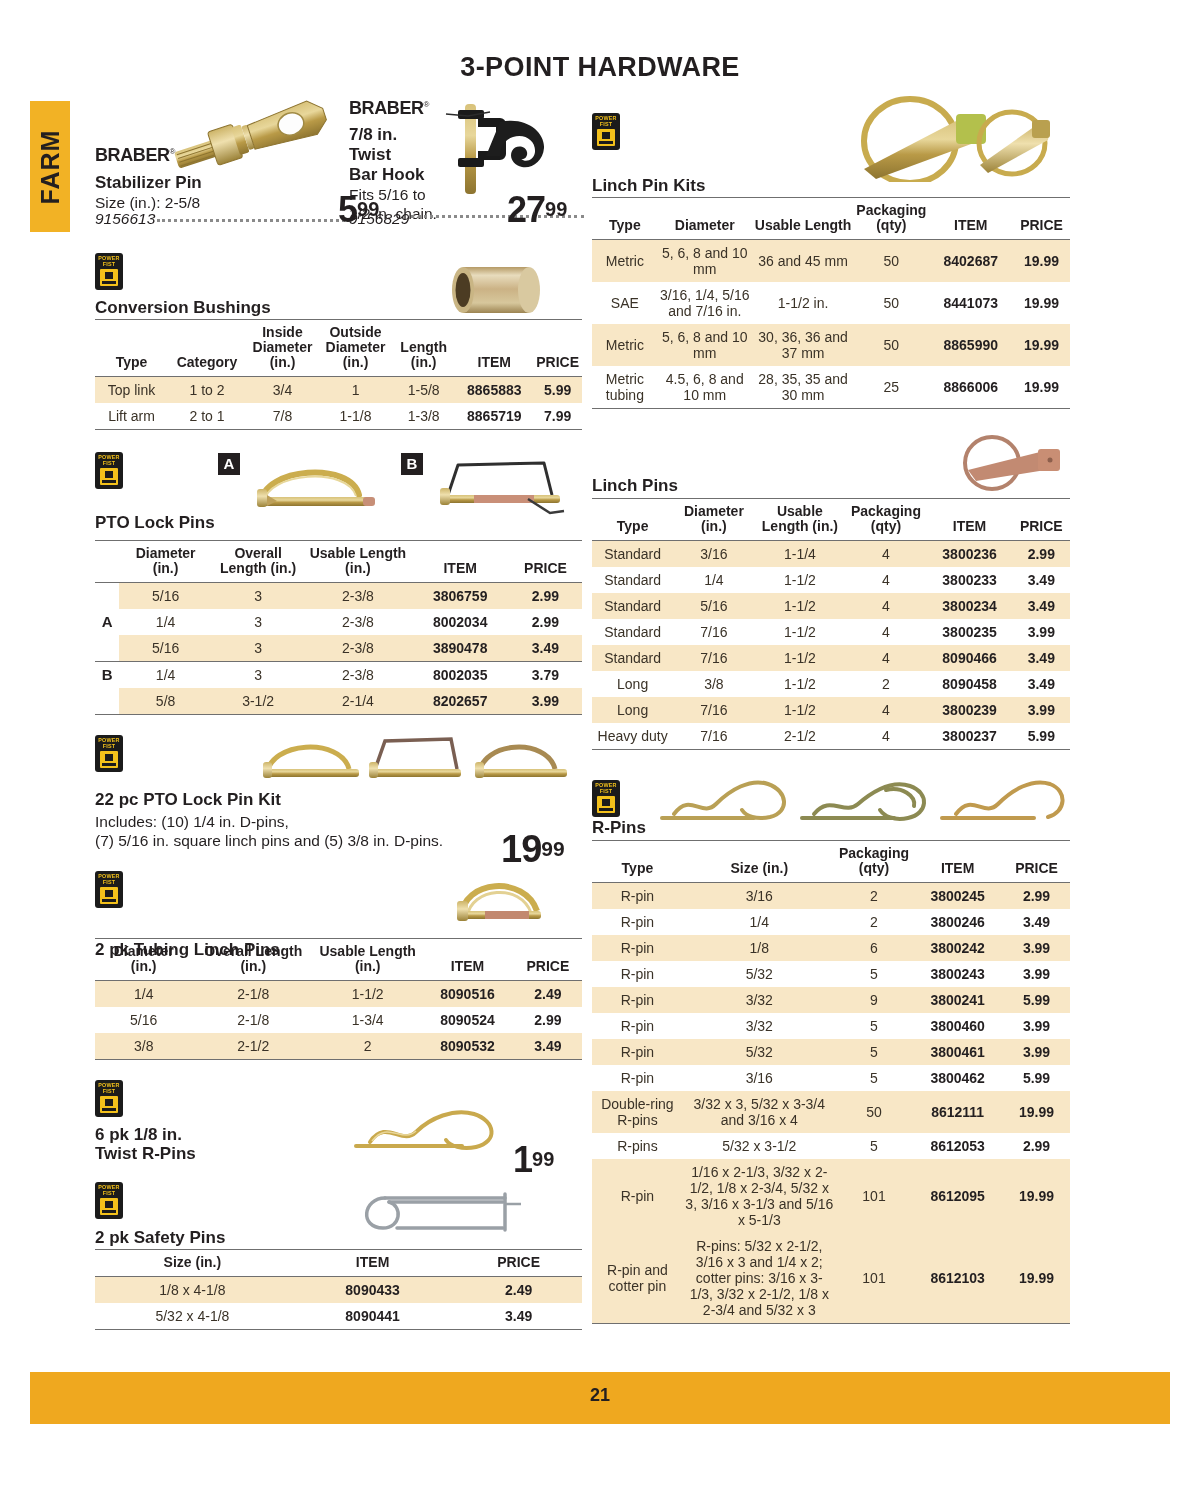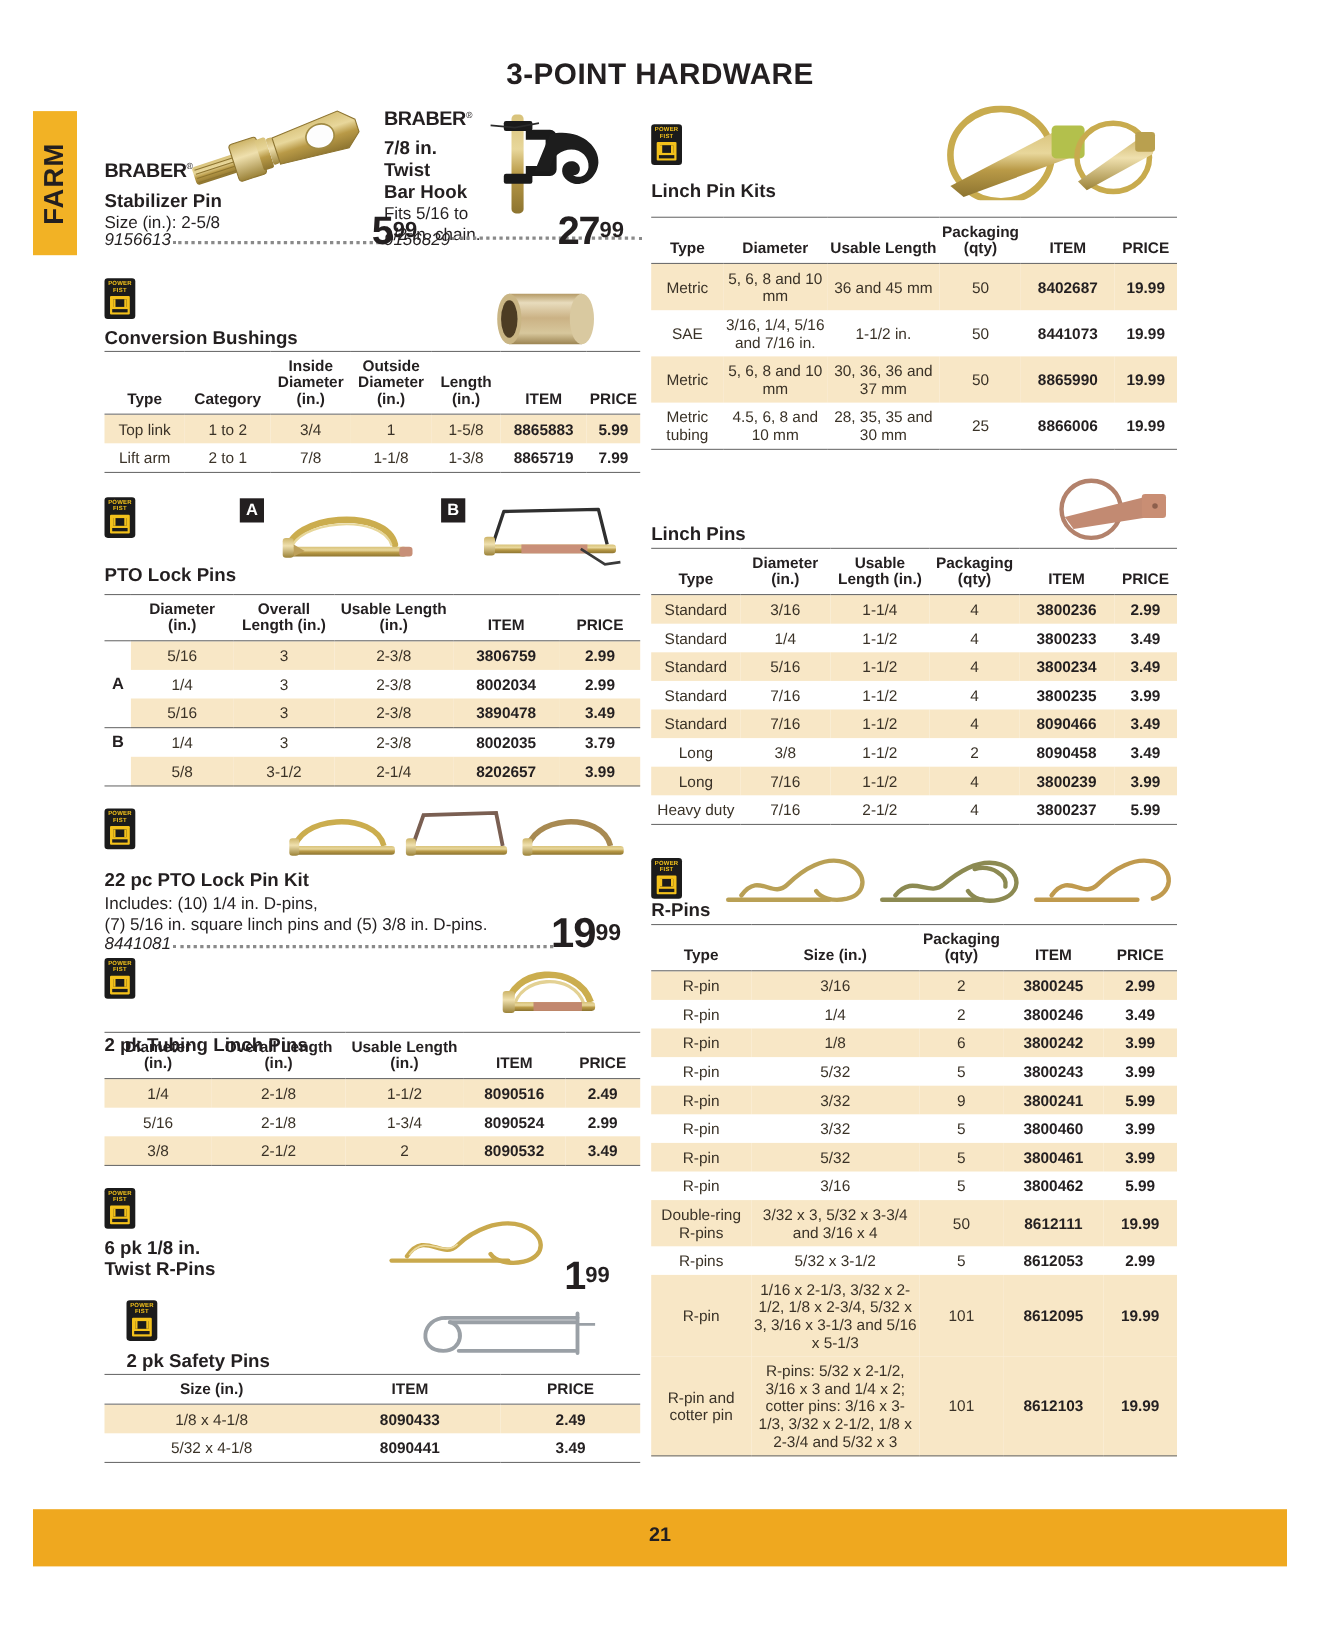--- a/index.html
+++ b/index.html
@@ -386,24 +386,20 @@
         <g transform="translate(212,0)">
           <path d="M12 46 C14 12 80 8 88 40" stroke="#a88a52" stroke-width="5" fill="none"></path>
           <rect x="10" y="40" width="90" height="8" rx="3" fill="url(#gold1)"></rect>
           <rect x="8" y="33" width="9" height="16" rx="3" fill="url(#gold2)"></rect>
         </g>
       </svg>
 
       <div class="prod-name" style="position:absolute;left:0;top:55px;">22 pc PTO Lock Pin Kit</div>
       <div class="prod-desc" style="position:absolute;left:0;top:77px;">Includes: (10) 1/4 in. D-pins,</div>
       <div class="prod-desc" style="position:absolute;left:0;top:96px;">(7) 5/16 in. square linch pins and (5) 3/8 in. D-pins.</div>
-      <div class="sku-row" style="position:absolute;left:0;top:115px;width:410px;">
-        <span class="sku">8441081</span>
-        <span class="dots"></span>
-      </div>
       <div class="price big" style="position:absolute;left:406px;top:95px;">
         <span class="dollars">19</span><span class="cents">99</span>
       </div>
     </div>
 
     <div style="position:relative;margin-top:14px;height:67px;">
       <div class="pf-logo">
         <div class="pf-top">POWER<br>FIST</div>
         <div class="pf-box"></div>
       </div>
@@ -464,21 +460,21 @@
         </g>
         <path d="M22 39 C38 18 52 42 66 29" stroke="#e9d79a" stroke-width="1.5" fill="none"></path>
       </svg>
       <div class="prod-name" style="position:absolute;left:0;top:45px;">6 pk 1/8 in.</div>
       <div class="prod-name" style="position:absolute;left:0;top:64px;">Twist R-Pins</div>
       <div class="price" style="position:absolute;left:418px;top:62px;">
         <span class="dollars">1</span><span class="cents">99</span>
       </div>
     </div>
 
-    <div style="position:relative;margin-top:6px;height:67px;margin-left:20px;">
+    <div style="position:relative;margin-top:6px;height:67px;">
       <div class="pf-logo">
         <div class="pf-top">POWER<br>FIST</div>
         <div class="pf-box"></div>
       </div>
       <svg class="art" style="left:250px;top:2px;" width="200" height="56" viewBox="0 0 200 56">
         <g fill="none" stroke="#9aa0a6" stroke-width="3.5" stroke-linecap="round">
           <path d="M40 14 H160"></path>
           <path d="M40 14 C18 14 14 44 38 44 C56 44 58 22 44 18"></path>
           <path d="M44 18 H158"></path>
           <path d="M158 44 H52"></path>
@@ -526,21 +522,21 @@
           <path d="M30 73 L128 22 L150 26 L148 44 L42 83 Z" fill="url(#gold1)"></path>
           <rect x="122" y="18" width="30" height="30" rx="4" fill="#b3c04c"></rect>
         </g>
         <g transform="translate(124,14)">
           <ellipse cx="54" cy="33" rx="33" ry="31" fill="none" stroke="#c8ab4e" stroke-width="5"></ellipse>
           <path d="M22 55 L80 14 L92 17 L90 30 L30 63 Z" fill="url(#gold2)"></path>
           <rect x="74" y="10" width="18" height="18" rx="3" fill="#b9a04f"></rect>
         </g>
       </svg>
 
-      <div class="sect-title" style="position:absolute;left:0;top:68px;">Linch Pin Kits</div>
+      <div class="sect-title" style="position:absolute;left:0;top:80px;">Linch Pin Kits</div>
     </div>
 
     <table class="cat" id="tbl-linchkits">
       <thead>
         <tr>
           <th style="width:14%">Type</th>
           <th style="width:20%">Diameter</th>
           <th style="width:22%">Usable Length</th>
           <th style="width:14%">Packaging<br>(qty)</th>
           <th style="width:18%">ITEM</th>

